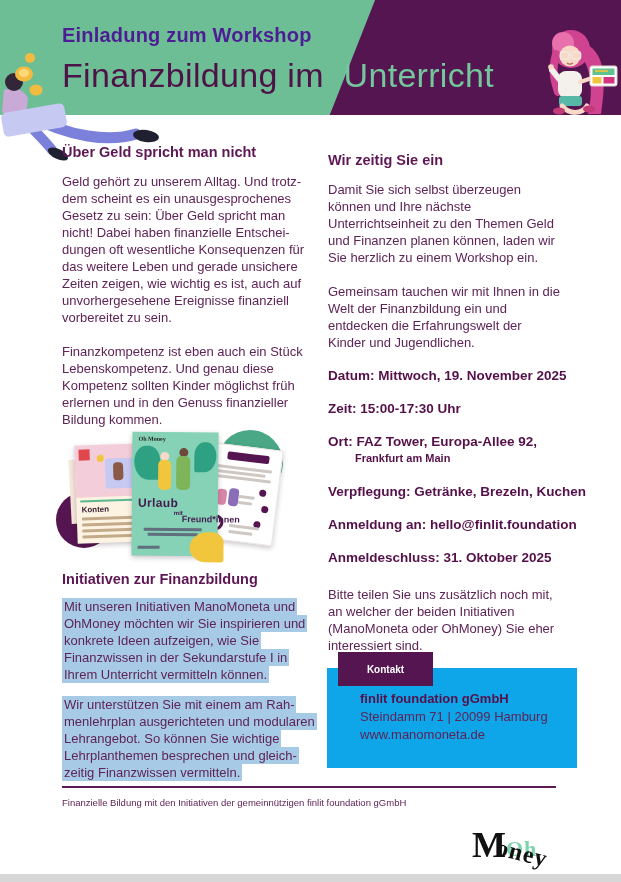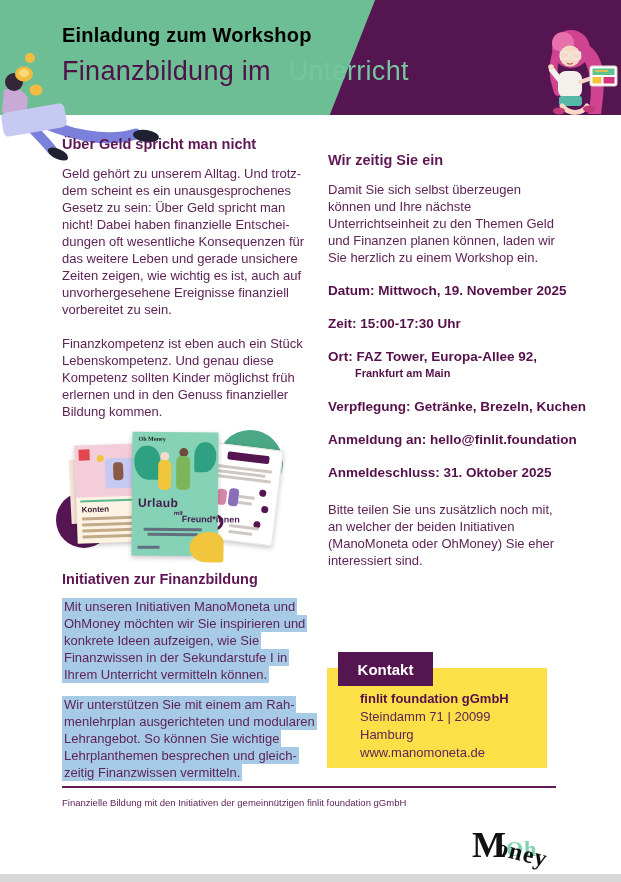--- a/index.html
+++ b/index.html
@@ -4,39 +4,39 @@
 <style>
   html,body{margin:0;padding:0;background:#ffffff;}
   .page{position:relative;width:621px;height:882px;background:#ffffff;overflow:hidden;
         font-family:"Liberation Sans",sans-serif;color:#5e2357;}
   .abs{position:absolute;}
 
   
   .header{left:0;top:0;width:621px;height:115px;background:#6ebe95;}
   .header-wedge{left:0;top:0;width:621px;height:115px;background:#551550;
                 clip-path:polygon(60.4% 0,100% 0,100% 100%,53.1% 100%);}
-  .kicker{left:62px;top:24px;font-size:20px;font-weight:bold;color:#000000;letter-spacing:.2px;text-align:right;}
-  .big-title{left:62px;top:56px;font-size:27px;font-weight:500;letter-spacing:.3px;white-space:nowrap;}
+  .kicker{left:62px;top:24px;font-size:20px;font-weight:bold;color:#4c1d95;letter-spacing:.2px;text-align:right;}
+  .big-title{left:62px;top:56px;font-size:34px;font-weight:500;letter-spacing:.3px;white-space:nowrap;}
   .big-title .dark{color:#4d1247;}
   .big-title .light{color:#74c79c;margin-left:10px;}
 
   
   .col{width:253px;font-size:13px;line-height:17px;}
   .col-r{width:234px;font-size:13px;line-height:17px;}
   h2.sec{margin:0 0 12px 0;font-size:14.5px;line-height:17px;font-weight:bold;color:#5e1754;}
   .col p,.col-r p{margin:0;}
   .gap{margin-top:17px !important;}
   .detail{margin-top:16px !important;font-weight:bold;font-size:13.5px;color:#551049;white-space:nowrap;}
   .detail-indent{margin-top:0 !important;padding-left:27px;font-weight:bold;font-size:11px;color:#551049;}
   .hl{background:#a7cbe6;padding:1px 2px;-webkit-box-decoration-break:clone;box-decoration-break:clone;}
 
   
   .kontakt-btn{left:338px;top:652px;width:95px;height:34px;background:#551550;color:#ffffff;
-               font-size:15px;font-weight:bold;display:flex;align-items:center;justify-content:center;}
-  .kontakt-box{left:327px;top:668px;width:220px;height:100px;background:#fde047;
+               font-size:10px;font-weight:bold;display:flex;align-items:center;justify-content:center;}
+  .kontakt-box{left:327px;top:668px;width:250px;height:100px;background:#0ea5e9;
                padding:22px 0 0 33px;box-sizing:border-box;font-size:13px;line-height:18px;color:#5e2357;}
   .kontakt-box .name{font-weight:bold;color:#551049;}
   .weblink{color:#5e2357;text-decoration:none;}
 
   
   .artwork{left:62px;top:428px;width:253px;height:150px;}
   .circle{border-radius:50%;}
   .c-green{left:155px;top:2px;width:66px;height:66px;background:#4aa887;}
   .c-purple{left:-6px;top:64px;width:56px;height:56px;background:#551550;}
   .backdrop{left:8px;top:30px;width:74px;height:64px;background:#f7e6da;transform:rotate(-3deg);}
@@ -139,21 +139,21 @@
       <line x1="73" y1="45" x2="86" y2="45" stroke="#f2c63c" stroke-width="1.6"></line>
       <rect x="70.5" y="51" width="9" height="6.5" fill="#f2c63c"></rect>
       <rect x="81.5" y="51" width="11" height="6.5" fill="#d5357f"></rect>
       <rect x="37" y="70" width="23" height="10" rx="3" fill="#57b8a8"></rect>
       <path d="M40,80 C48,89 60,88 65,80" stroke="#f8d8c6" stroke-width="5" fill="none" stroke-linecap="round"></path>
       <ellipse cx="37" cy="85" rx="6" ry="3.4" fill="#c23a78"></ellipse>
       <ellipse cx="67" cy="83" rx="6" ry="3.4" fill="#c23a78"></ellipse>
     </svg>
   </div>
 
-  <div class="abs col" style="left:62px;top:136px">
+  <div class="abs col" style="left:62px;top:144px">
     <h2 class="sec">Über Geld spricht man nicht</h2>
     <p>Geld gehört zu unserem Alltag. Und trotz­dem scheint es ein unausgesprochenes Gesetz zu sein: Über Geld spricht man nicht! Dabei haben finanzielle Entschei­dungen oft wesentliche Konsequenzen für das weitere Leben und gerade unsichere Zeiten zeigen, wie wichtig es ist, auch auf unvorhergesehene Ereignisse finanziell vorbereitet zu sein.</p>
     <p class="gap">Finanzkompetenz ist eben auch ein Stück Lebenskompetenz. Und genau diese Kompetenz sollten Kinder möglichst früh erlernen und in den Genuss finanzieller Bildung kommen.</p>
   </div>
 
   <div class="abs artwork">
     <div class="abs circle c-green"></div>
     <div class="abs circle c-purple"></div>
     <div class="abs backdrop"></div>
 
@@ -210,20 +210,21 @@
 
   <div class="abs col" style="left:62px;top:571px">
     <h2 class="sec" style="margin-bottom:10px">Initiativen zur Finanzbildung</h2>
     <p><span class="hl">Mit unseren Initiativen ManoMoneta und OhMoney möchten wir Sie inspirieren und konkrete Ideen aufzeigen, wie Sie Finanzwissen in der Sekundarstufe I in Ihrem Unterricht vermitteln können.</span></p>
     <p style="margin-top:13px"><span class="hl">Wir unterstützen Sie mit einem am Rah­menlehrplan ausgerichteten und modula­ren Lehrangebot. So können Sie wichtige Lehrplanthemen besprechen und gleich­zeitig Finanzwissen vermitteln.</span></p>
   </div>
 
   <div class="abs col-r" style="left:328px;top:152px">
     <h2 class="sec">Wir zeitig Sie ein</h2>
     <p>Damit Sie sich selbst überzeugen können und Ihre nächste Unterrichtseinheit zu den Themen Geld und Finanzen planen können, laden wir Sie herzlich zu einem Workshop ein.</p>
+    <p class="gap">Gemeinsam tauchen wir mit Ihnen in die Welt der Finanzbildung ein und entdecken die Erfahrungswelt der Kinder und Jugend­lichen.</p>
 
     <p class="detail">Datum: Mittwoch, 19. November 2025</p>
     <p class="detail">Zeit: 15:00-17:30 Uhr</p>
     <p class="detail">Ort: FAZ Tower, Europa-Allee 92,</p>
     <p class="detail detail-indent">Frankfurt am Main</p>
     <p class="detail">Verpflegung: Getränke, Brezeln, Kuchen</p>
     <p class="detail"><span>Anmeldung an: </span><span>hello@finlit.foundation</span></p>
     <p class="detail">Anmeldeschluss: 31. Oktober 2025</p>
 
     <p style="margin-top:20px">Bitte teilen Sie uns zusätzlich noch mit, an welcher der beiden Initiativen (ManoMoneta oder OhMoney) Sie eher interessiert sind.</p>

